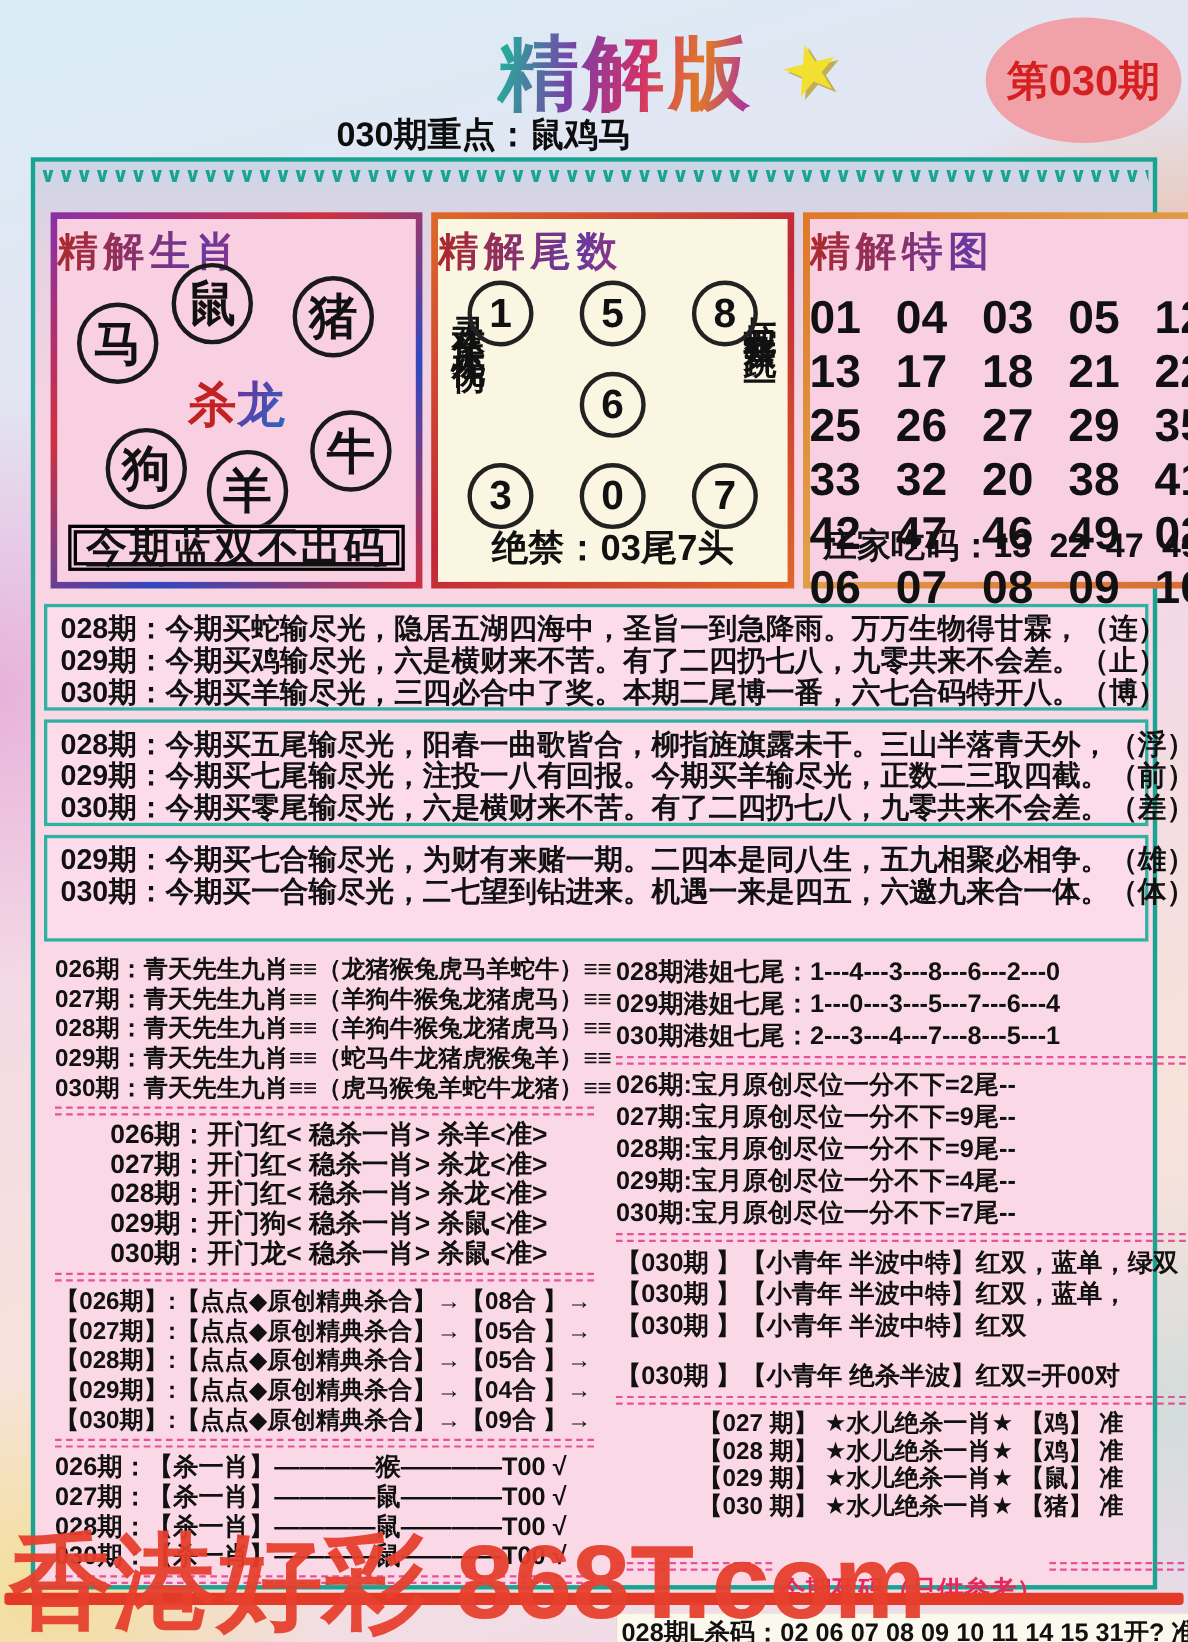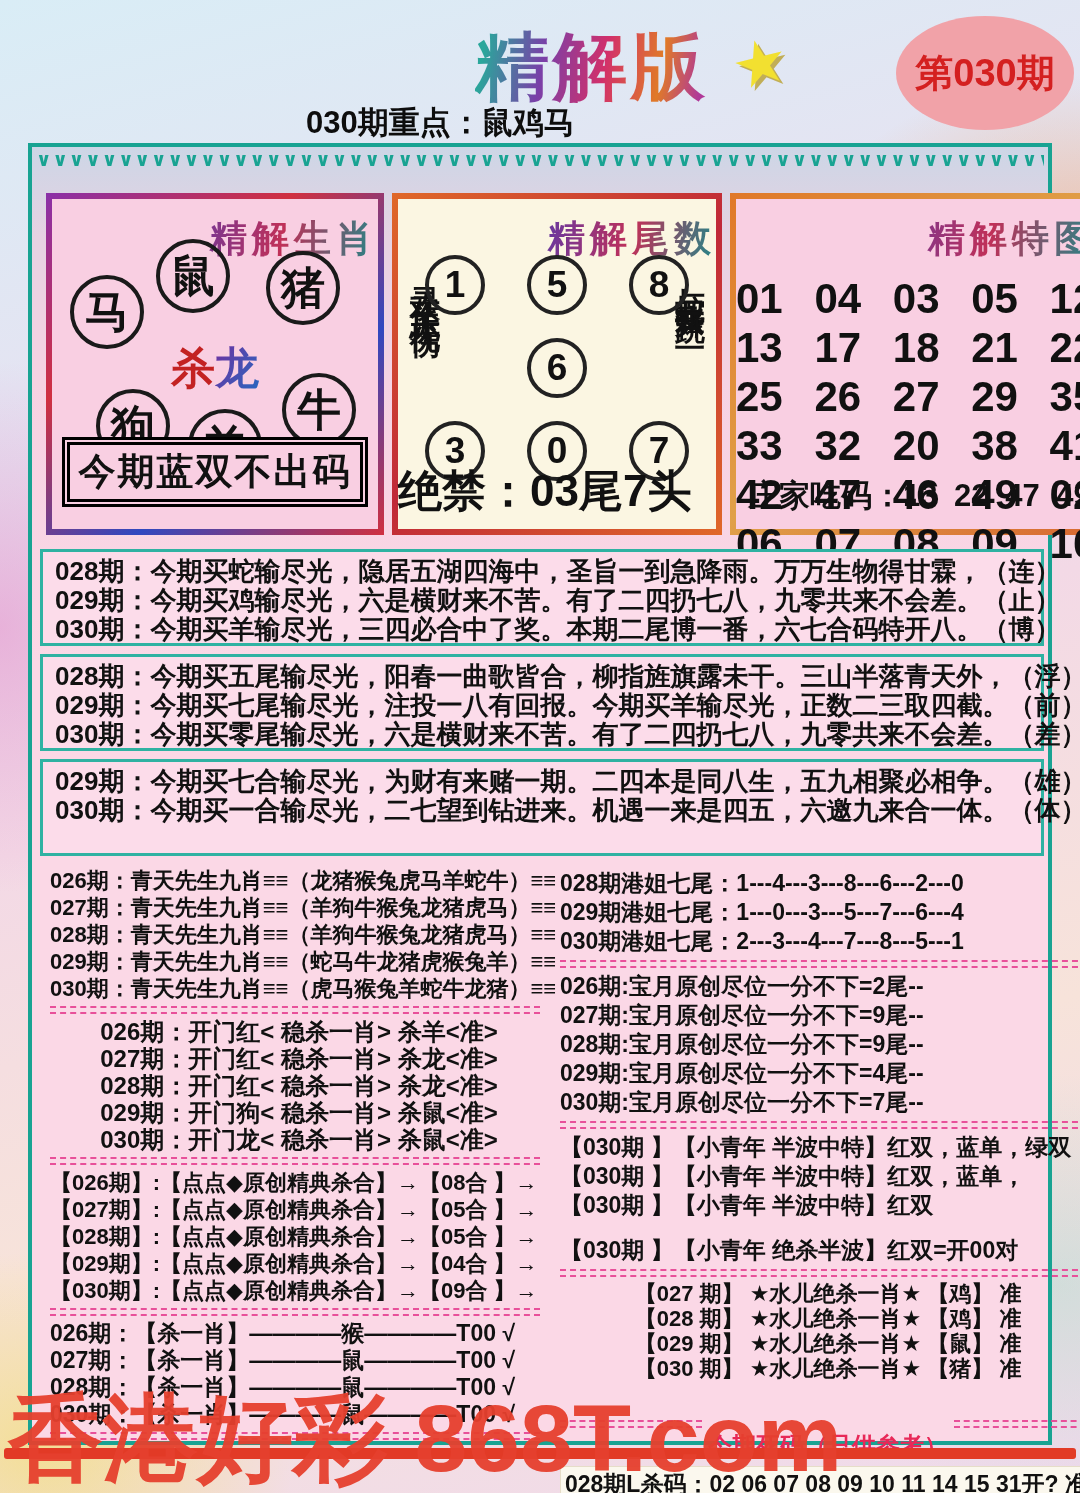--- a/index.html
+++ b/index.html
@@ -6,59 +6,59 @@
   .page{position:relative;width:1080px;height:1493px;overflow:hidden;color:#111;
     font-family:"Liberation Sans","DejaVu Sans",sans-serif;
     background:
       radial-gradient(420px 320px at 100% 20%, rgba(240,140,60,.50), transparent 70%),
       radial-gradient(300px 380px at 0% 42%, rgba(225,110,190,.40), transparent 70%),
       radial-gradient(360px 280px at 4% 97%, rgba(242,222,90,.55), transparent 70%),
       radial-gradient(420px 300px at 98% 86%, rgba(150,220,200,.35), transparent 70%),
       linear-gradient(165deg,#d9edf6 0%,#e4e4f2 22%,#f3d9e6 48%,#f7e3da 72%,#efd9ec 100%);}
   .main-title{position:absolute;left:452px;top:18px;font-size:74px;font-weight:900;letter-spacing:4px;white-space:nowrap;z-index:3;}
   .title-text{background:linear-gradient(100deg,#2aa79b 5%,#7a3fa8 30%,#d2306a 55%,#e07a28 78%,#b03898 95%);
-    -webkit-background-clip:text;background-clip:text;color:transparent;margin-left:23px;}
+    -webkit-background-clip:text;background-clip:text;color:transparent;}
   .title-star{display:inline-block;color:#f2e030;font-size:62px;transform:rotate(-14deg) translateY(-8px);
     text-shadow:3px 4px 0 rgba(180,150,20,.7);}
   .issue-oval{position:absolute;right:6px;top:16px;width:178px;height:114px;background:#f1a2a8;border-radius:50%;
     display:flex;align-items:center;justify-content:center;font-size:38px;font-weight:900;color:#d42020;z-index:2;}
   .highlight{position:absolute;left:306px;top:102px;font-size:31px;font-weight:900;color:#0d0d0d;z-index:3;}
 
   .board{position:absolute;left:28px;top:143px;width:1024px;height:1302px;border:4px solid #18a392;box-sizing:border-box;
     background:linear-gradient(180deg,#ccd6e6 0%,#e6d2e2 7%,#f6d2e2 18%,#fbd8e6 40%,#fbd8e6 100%);}
   .zigzag{position:absolute;left:4px;top:1px;right:4px;height:22px;overflow:hidden;color:#18a392;font-size:19px;
     font-weight:700;letter-spacing:1px;white-space:nowrap;}
 
   .box{position:absolute;top:46px;height:342px;box-sizing:border-box;}
   .zbox{left:14px;width:338px;border:6px solid transparent;
     background:linear-gradient(#f9cfe2,#f9cfe2) padding-box,linear-gradient(140deg,#8a30a8,#d03040,#3048c0,#d03040) border-box;}
   .tbox{left:360px;width:330px;border:6px solid transparent;
-    background:linear-gradient(#fbf6e2,#fbf6e2) padding-box,linear-gradient(140deg,#e06828,#c02838,#e06828) border-box;padding-left:32px;}
+    background:linear-gradient(#fbf6e2,#fbf6e2) padding-box,linear-gradient(140deg,#e06828,#c02838,#e06828) border-box;}
   .sbox{left:698px;width:372px;border:6px solid transparent;
     background:linear-gradient(#f9cfe2,#f9cfe2) padding-box,linear-gradient(140deg,#e07828,#e0a048,#d86830) border-box;}
-  .box-title{text-align:right;font-size:37px;font-weight:900;letter-spacing:5px;margin-top:15px;
+  .box-title{text-align:left;font-size:37px;font-weight:900;letter-spacing:5px;margin-top:5px;
     background:linear-gradient(100deg,#b02828 0%,#6838a0 40%,#c03058 70%,#208888 100%);
     -webkit-background-clip:text;background-clip:text;color:transparent;}
 
   .zcircle{position:absolute;width:74px;height:74px;border:4px solid #1a1a1a;border-radius:50%;box-sizing:border-box;
     display:flex;align-items:center;justify-content:center;font-size:44px;font-weight:800;}
   .kill{position:absolute;left:0;right:0;top:140px;text-align:center;font-size:44px;font-weight:900;}
   .kill-1{color:#c32222;}
   .kill-2{background:linear-gradient(120deg,#7030a0,#2868c0);-webkit-background-clip:text;background-clip:text;color:transparent;}
-  .zfooter{position:absolute;left:10px;right:10px;bottom:22px;height:70px;border:8px double #000;box-sizing:border-box;
-    display:flex;align-items:center;justify-content:center;font-size:37px;font-weight:900;letter-spacing:2px;background:#f9cfe2;}
+  .zfooter{position:absolute;left:10px;right:10px;bottom:10px;height:42px;border:8px double #000;box-sizing:border-box;
+    display:flex;align-items:center;justify-content:center;font-size:37px;font-weight:900;letter-spacing:2px;background:#f9cfe2;text-decoration:underline;}
 
   .vert{position:absolute;top:64px;writing-mode:vertical-rl;text-orientation:upright;font-size:30px;font-weight:800;letter-spacing:7px;}
   .vert-left{left:6px;} .vert-right{right:6px;}
   .circ-area{position:absolute;left:62px;right:62px;top:56px;height:226px;display:flex;flex-direction:column;
     justify-content:space-between;align-items:center;}
   .circ-row{display:flex;gap:42px;justify-content:center;}
   .num-circle{width:60px;height:60px;border:4px solid #222;border-radius:50%;box-sizing:border-box;
     display:flex;align-items:center;justify-content:center;font-size:37px;font-weight:800;}
-  .tfooter{position:absolute;left:0;right:0;bottom:8px;text-align:left;font-size:44px;font-weight:900;}
+  .tfooter{position:absolute;left:0;right:0;bottom:8px;text-align:center;font-size:33px;font-weight:900;}
 
   .sgrid{margin-top:10px;}
   .srow{text-align:center;font-size:42px;font-weight:800;line-height:49px;word-spacing:20px;white-space:nowrap;}
   .sfooter{position:absolute;left:12px;bottom:12px;font-size:31px;font-weight:900;word-spacing:8px;white-space:nowrap;}
 
   .verse{position:absolute;left:8px;width:1004px;height:97px;border:3px solid #2fb2a2;background:#fcdcea;
     box-sizing:border-box;padding:5px 24px 0 12px;}
   .verse-line{font-size:26px;font-weight:700;line-height:29px;white-space:nowrap;}
 
   .lower{position:absolute;left:8px;right:8px;top:714px;bottom:4px;display:flex;}

